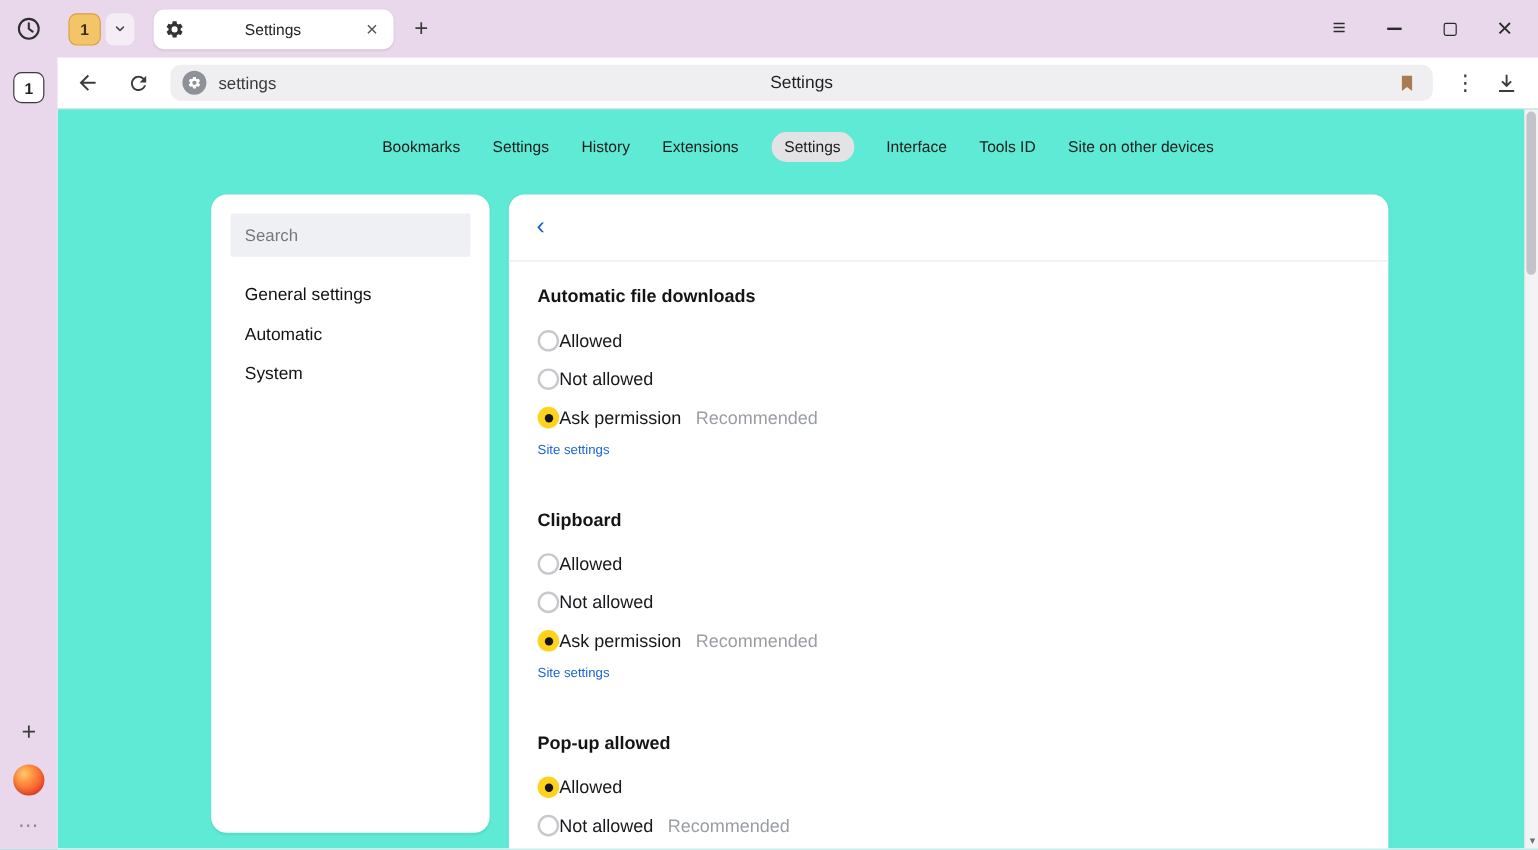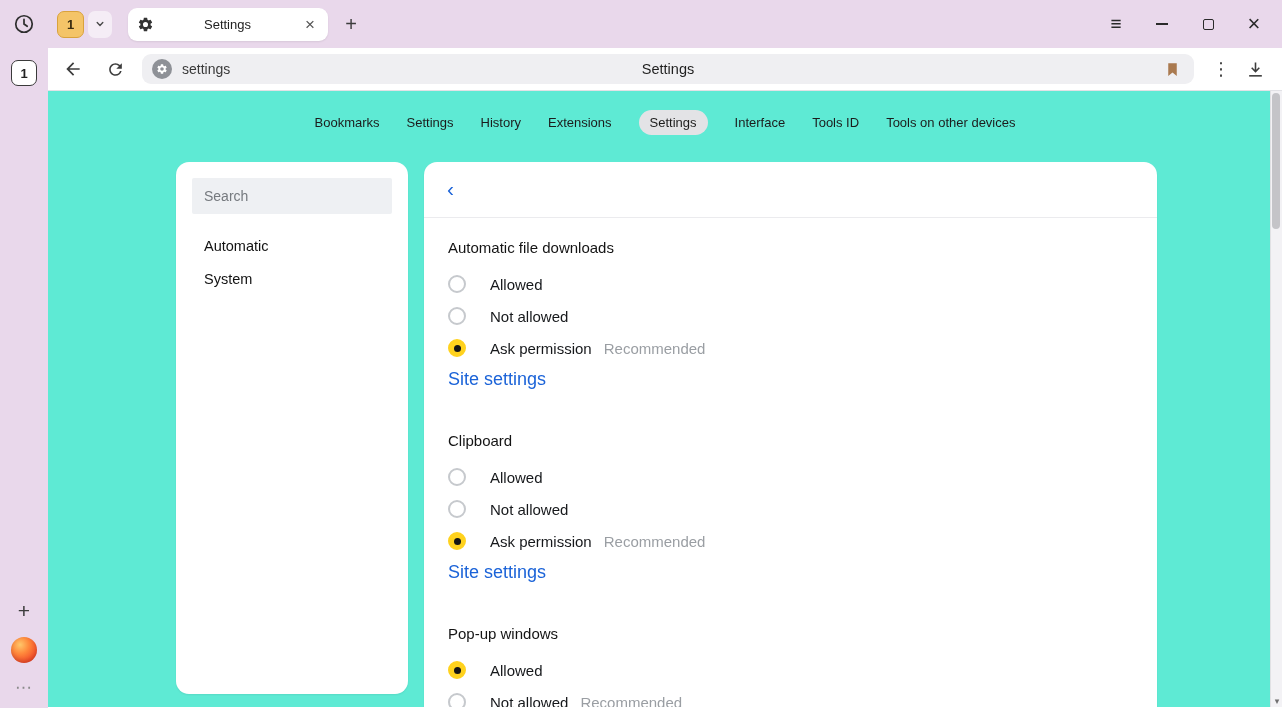--- a/index.html
+++ b/index.html
@@ -65,29 +65,29 @@
 .menu{margin-top:15px}
 .menu-item{height:33px;display:flex;align-items:center;padding-left:28px;font-size:14.5px;color:#121212;cursor:pointer}
 
 .right-card{width:733px;min-height:600px}
 .rc-header{height:55px;display:flex;align-items:center;padding:0 23px;gap:10px;cursor:pointer}
 .rc-title{font-size:19px;color:#1b63d8}
 .rc-chevron{font-size:21px;color:#1b63d8;line-height:1;margin-top:-2px}
 .rc-divider{border-bottom:1px solid #ebebee}
 .rc-body{padding:21px 24px 0}
 .section{margin-bottom:42px}
-.section-title{font-size:15px;font-weight:normal;color:#141414;margin-bottom:12px}
+.section-title{font-size:15px;font-weight:bold;color:#141414;margin-bottom:12px}
 .opt-row{height:32px;display:flex;align-items:center;cursor:pointer}
 .radio{width:18px;height:18px;border-radius:50%;border:2px solid #c6c9cd;background:#fff;flex:none;display:flex;align-items:center;justify-content:center}
 .radio.checked{border-color:#ffd21e;background:#ffd21e}
 .radio.checked::after{content:"";width:7px;height:7px;border-radius:50%;background:#151515}
-.opt-label{margin-left:24px;font-size:15px;color:#16181b}
+.opt-label{margin-left:0;font-size:15px;color:#16181b}
 .opt-note{margin-left:12px;font-size:15px;color:#9a9ea3}
 .opt-note:empty{display:none}
-.site-link{display:inline-block;margin-top:5px;font-size:18px;color:#1b63d8;cursor:pointer}
+.site-link{display:inline-block;margin-top:5px;font-size:11px;color:#1b63d8;cursor:pointer}
 
 svg{display:block}
 </style>
 </head>
 <body>
 
 <div class="screen">
 
   <div class="titlebar">
     <div class="rail-clock">
@@ -191,30 +191,31 @@
     <div class="content">
 
       <div class="topnav">
         <span class="nav-item">Bookmarks</span>
         <span class="nav-item">Settings</span>
         <span class="nav-item">History</span>
         <span class="nav-item">Extensions</span>
         <span class="nav-item active">Settings</span>
         <span class="nav-item">Interface</span>
         <span class="nav-item">Tools ID</span>
-        <span class="nav-item">Tools on other devices</span>
+        <span class="nav-item">Site on other devices</span>
       </div>
 
       <div class="cards">
 
         <div class="card left-card">
           <div class="search-box">
             <input type="text" placeholder="Search" style="">
           </div>
           <div class="menu">
+            <div class="menu-item">General settings</div>
             <div class="menu-item">Automatic</div>
             <div class="menu-item">System</div>
           </div>
         </div>
 
         <div class="card right-card">
           <div class="rc-header">
             <span class="rc-chevron">‹</span>
           </div>
           <div class="rc-divider"></div>
@@ -255,21 +256,21 @@
               </div>
               <div class="opt-row">
                 <span class="radio checked"></span>
                 <span class="opt-label">Ask permission</span>
                 <span class="opt-note">Recommended</span>
               </div>
               <span class="site-link">Site settings</span>
             </div>
 
             <div class="section">
-              <div class="section-title">Pop-up windows</div>
+              <div class="section-title">Pop-up allowed</div>
               <div class="opt-row">
                 <span class="radio checked"></span>
                 <span class="opt-label">Allowed</span>
 
               </div>
               <div class="opt-row">
                 <span class="radio"></span>
                 <span class="opt-label">Not allowed</span>
                 <span class="opt-note">Recommended</span>
               </div>

